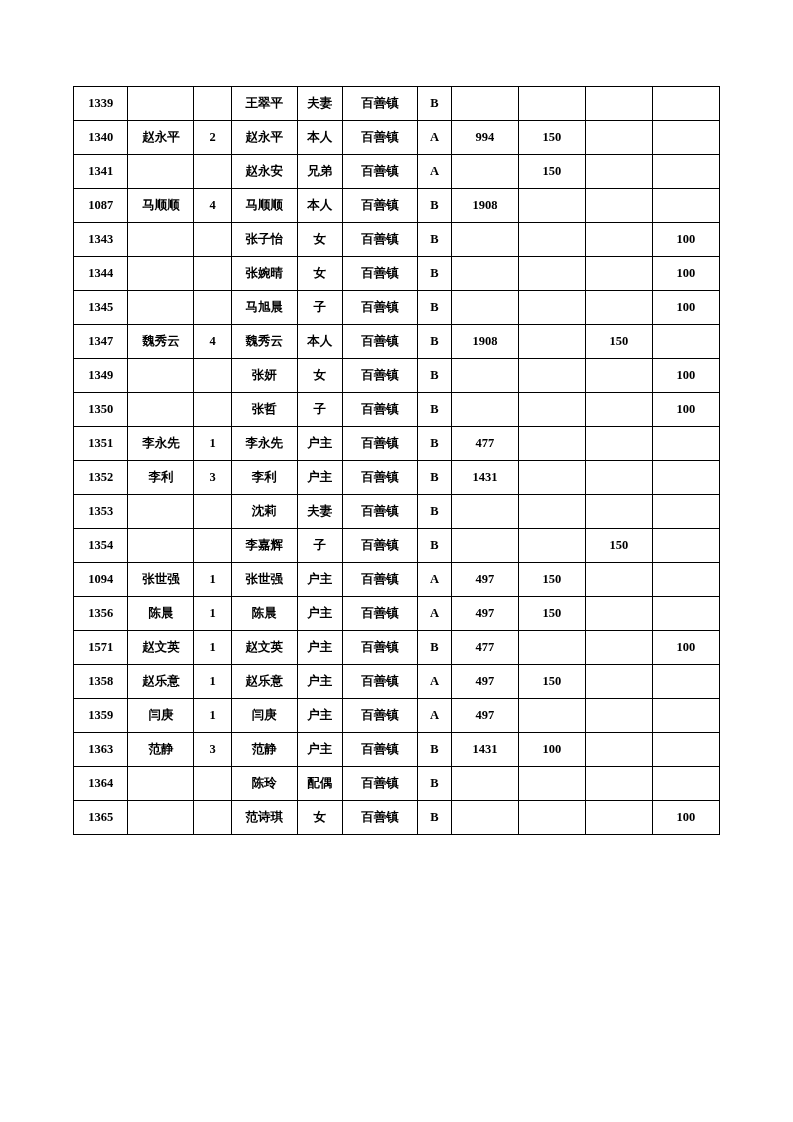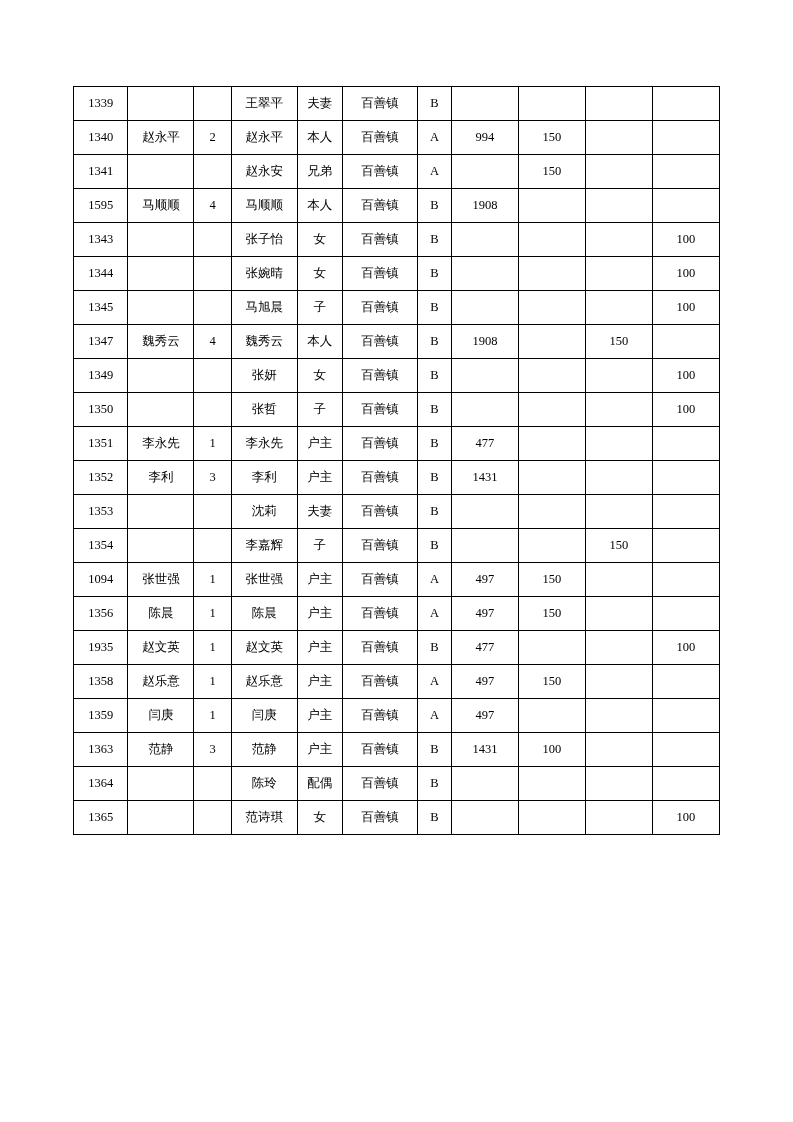--- a/index.html
+++ b/index.html
@@ -12,20 +12,21 @@
     height: 1122px;
     font-family: "Liberation Serif", "DejaVu Serif", serif;
     color: #000000;
     -webkit-font-smoothing: none;
   }
   .page {
     position: relative;
     width: 793px;
     height: 806px;
     box-sizing: border-box;
+    font-weight: bold;
   }
   .table-wrap {
     position: absolute;
     left: 73px;
     top: 86px;
     width: 647px;
   }
   table.data {
     border-collapse: collapse;
     width: 647px;
@@ -110,21 +111,21 @@
             <td class="name">赵永安</td>
             <td class="num">兄弟</td>
             <td class="num">百善镇</td>
             <td class="num">A</td>
             <td class="num"></td>
             <td class="num">150</td>
             <td class="num"></td>
             <td class="num"></td>
           </tr>
           <tr>
-            <td class="num">1595</td>
+            <td class="num">1087</td>
             <td class="name">马顺顺</td>
             <td class="num">4</td>
             <td class="name">马顺顺</td>
             <td class="num">本人</td>
             <td class="num">百善镇</td>
             <td class="num">B</td>
             <td class="num">1908</td>
             <td class="num"></td>
             <td class="num"></td>
             <td class="num"></td>
@@ -279,21 +280,21 @@
             <td class="name">陈晨</td>
             <td class="num">户主</td>
             <td class="num">百善镇</td>
             <td class="num">A</td>
             <td class="num">497</td>
             <td class="num">150</td>
             <td class="num"></td>
             <td class="num"></td>
           </tr>
           <tr>
-            <td class="num">1935</td>
+            <td class="num">1571</td>
             <td class="name">赵文英</td>
             <td class="num">1</td>
             <td class="name">赵文英</td>
             <td class="num">户主</td>
             <td class="num">百善镇</td>
             <td class="num">B</td>
             <td class="num">477</td>
             <td class="num"></td>
             <td class="num"></td>
             <td class="num">100</td>

